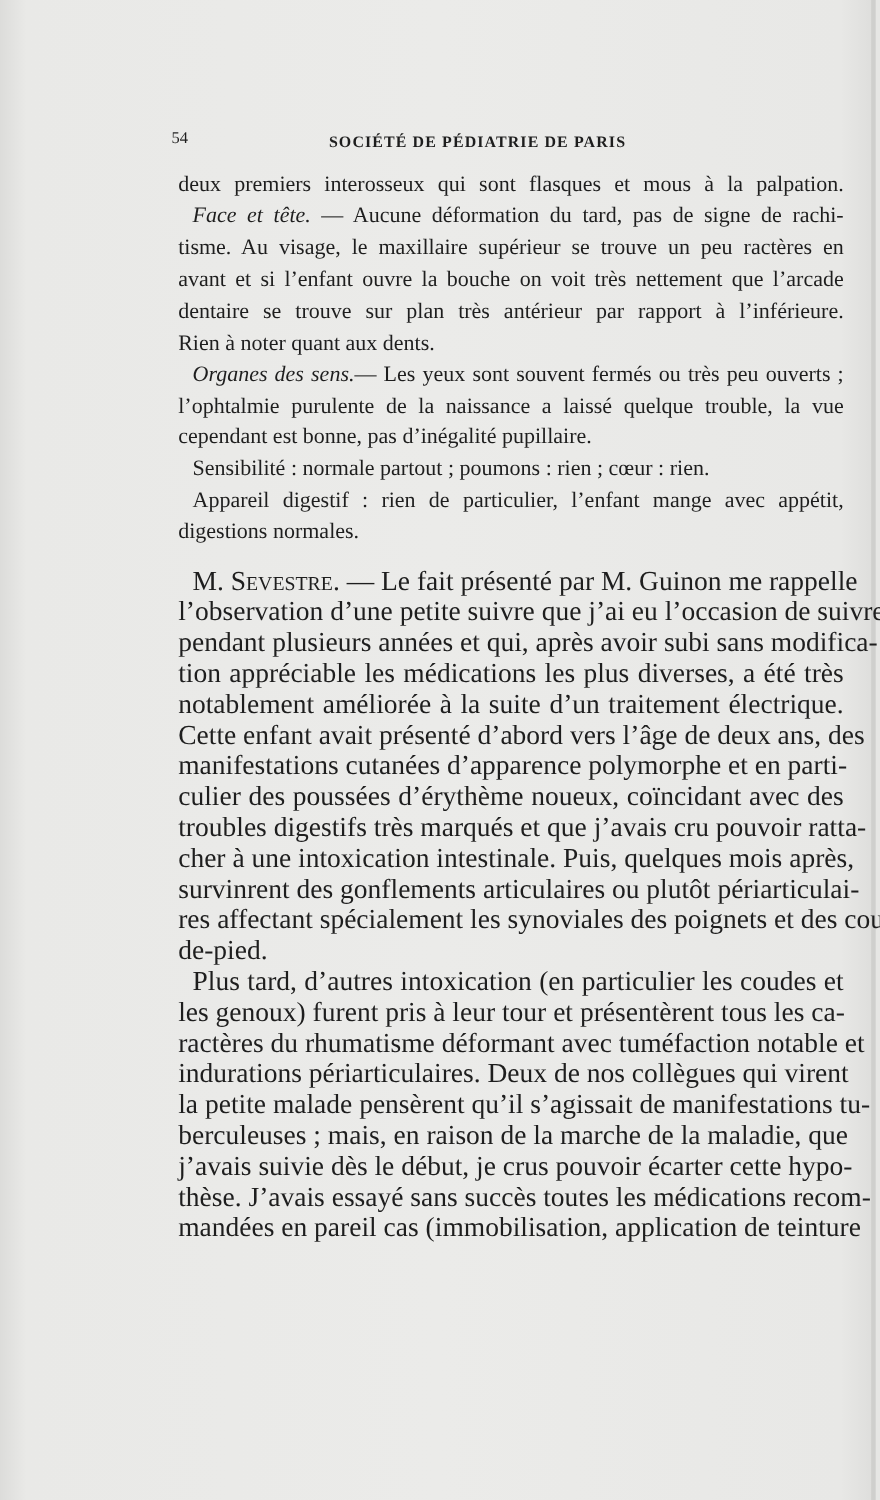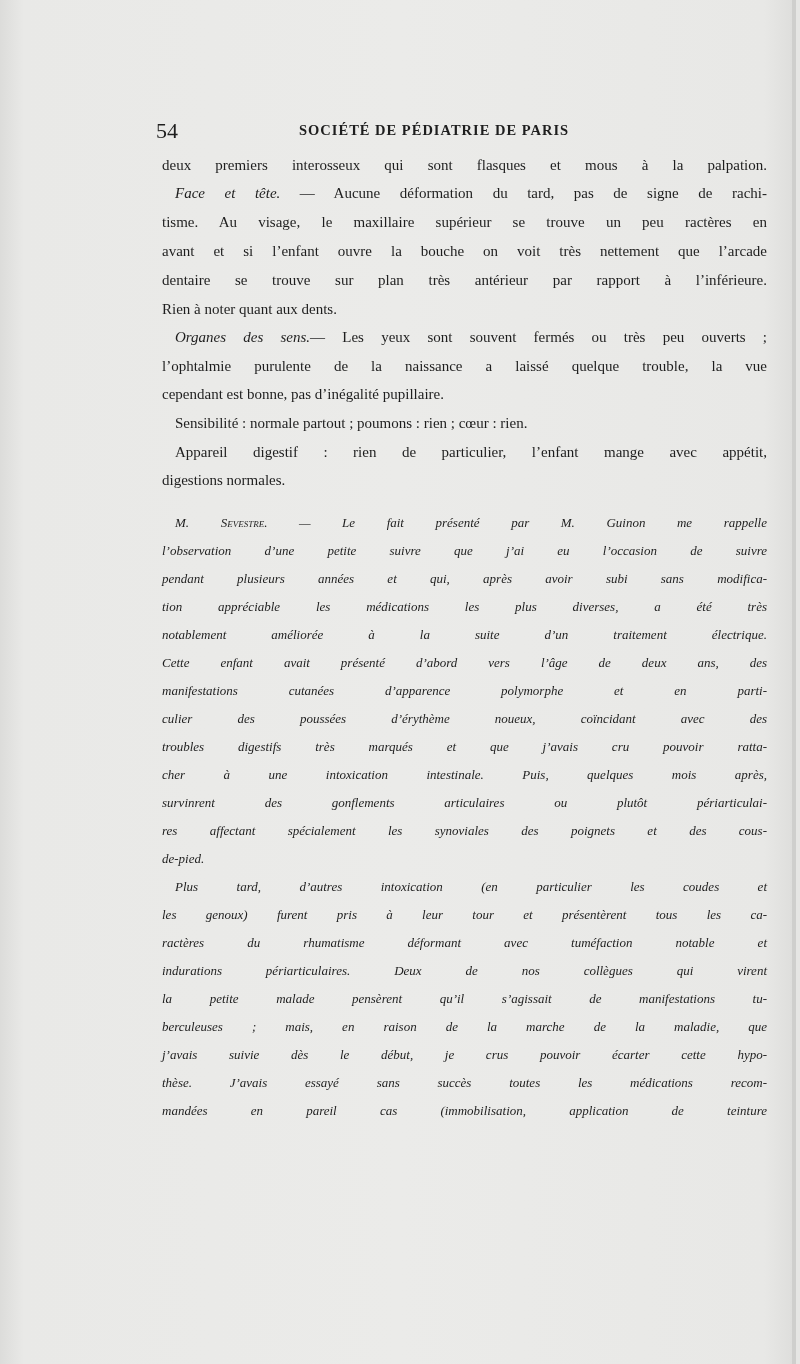--- a/index.html
+++ b/index.html
@@ -16,35 +16,35 @@
   }
   .edge {
     position: absolute; right: 0; top: 0; width: 4px; height: 1364px;
     background: #cfcfcd;
   }
   .header {
     position: absolute; left: 156px; top: 118px; width: 610px; height: 26px;
   }
   .page-number {
     position: absolute; left: 0; top: 0;
-    font-size: 22px; font-family: "Liberation Serif", serif;
+    font-size: 15px; font-family: "Liberation Serif", serif;
   }
   .running-head {
     position: absolute; left: 143px; top: 4px;
     font-size: 14.5px; letter-spacing: 1px;
     font-family: "Liberation Serif", serif; font-weight: bold; text-align: center;
   }
   .line {
     position: absolute; left: 162px; width: 605px;
     white-space: nowrap;
     text-align: justify; text-align-last: justify;
     font-family: "Liberation Serif", serif;
   }
-  .line.small { font-size: 15px; }
-  .line.large { font-size: 13px; font-style: italic; }
+  .line.small { font-size: 20px; }
+  .line.large { font-size: 25px; }
   .line.indent { left: 175px; width: 592px; }
   .line.short { text-align-last: left; }
   .it { font-style: italic; }
   .sc { font-variant: small-caps; }
 </style>
 </head>
 <body>
 
 <div class="page">
   <div class="edge"></div>

